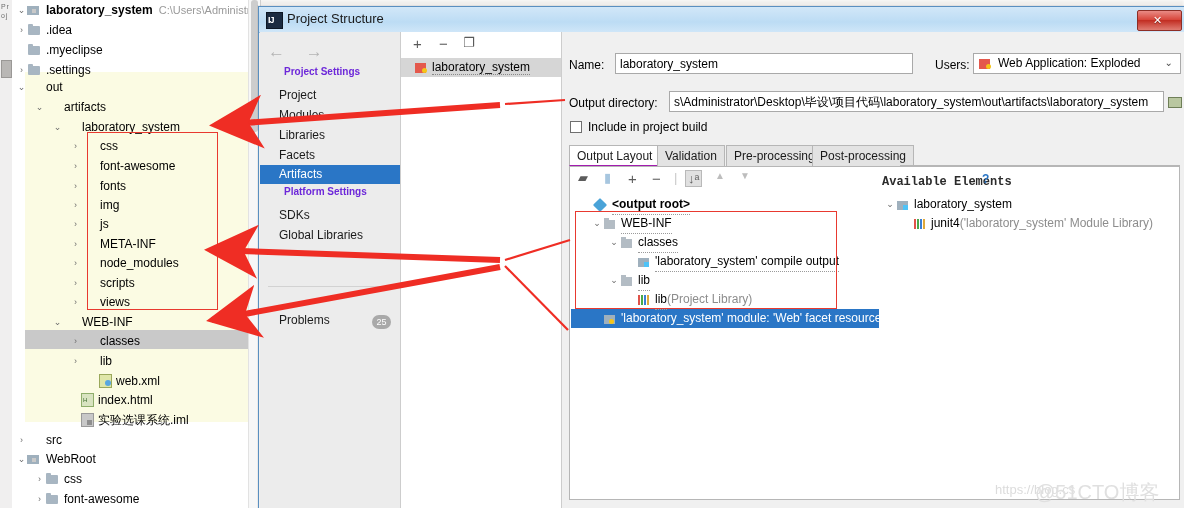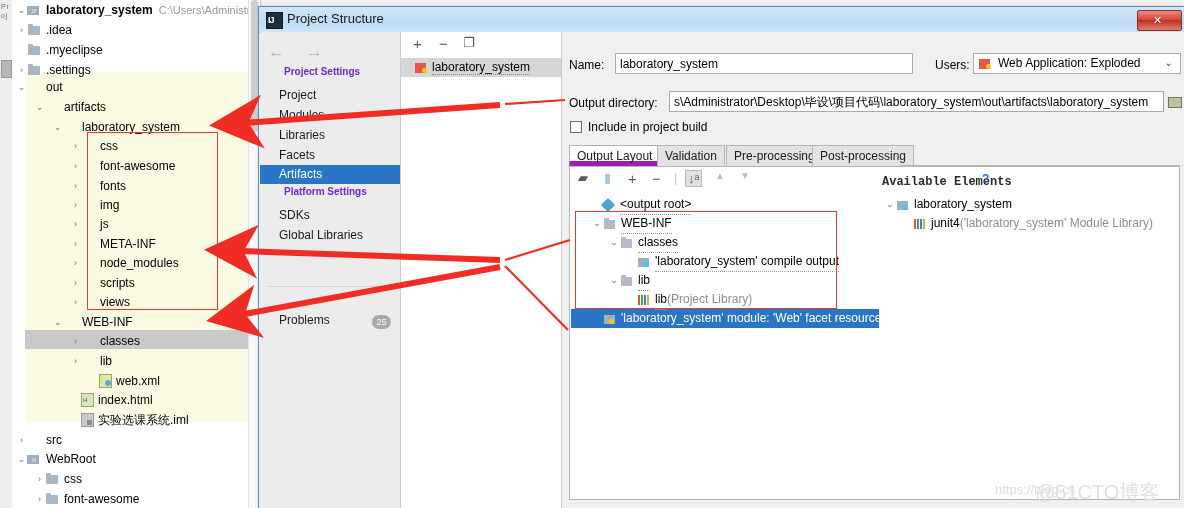--- a/index.html
+++ b/index.html
@@ -104,21 +104,21 @@
   .combo .cico::before{content:"";position:absolute;left:0;top:1px;width:11px;height:10px;background:#e4584c;}
   .combo .cico::after{content:"";position:absolute;left:7px;top:6px;width:5px;height:5px;background:#f5c518;border-radius:50%;}
   .combo .carr{position:absolute;right:7px;top:3px;font-size:10px;color:#4a4a4a;}
   .browse{position:absolute;width:15px;height:13px;}
   .browse::before{content:"";position:absolute;left:0;top:2px;width:12px;height:9px;background:#b9c7a0;border:1px solid #6f7f58;}
 
   #cbx{position:absolute;width:12px;height:12px;background:#fff;border:1px solid #6f6f6f;box-sizing:border-box;}
 
   .tab{position:absolute;height:21px;line-height:21px;font-size:12px;padding:0 7px;box-sizing:border-box;
     border:1px solid #b6b6b6;border-bottom:none;background:#e3e3e3;color:#1a1a1a;}
-  .tab.active{background:#fff;border-bottom:5px solid #a21caf;}
+  .tab.active{background:#fff;border-bottom:1px solid #a21caf;}
   #tabline{position:absolute;height:1px;background:#b6b6b6;}
 
   #panel{position:absolute;background:#fff;border:1px solid #b6b6b6;box-sizing:border-box;}
   #lay-tb{position:absolute;left:0;top:0;height:23px;}
   #lay-tb .ti{position:absolute;top:3px;color:#5c5c5c;font-size:13px;}
 
   .lrow{position:absolute;height:19px;line-height:19px;font-size:12px;white-space:nowrap;display:flex;align-items:center;}
   .lrow .ar{width:12px;text-align:center;color:#6a6a6a;font-size:9px;}
   .gico{display:inline-block;width:14px;height:12px;position:relative;margin-right:4px;flex:0 0 auto;}
   .gico.gray::before{content:"";position:absolute;left:1px;top:2px;width:11px;height:9px;background:#b3bcc4;}
@@ -382,21 +382,21 @@
           <span class="ti" style="left:58px;font-size:15px;">+</span>
           <span class="ti" style="left:82px;font-size:15px;">−</span>
           <span class="ti" style="left:104px;color:#c9c9c9;">|</span>
           <span class="ti" style="left:115px;border:1px solid #b9b9b9;padding:0 2px;background:#e0e0e0;">↓ᵃ</span>
           <span class="ti" style="left:145px;color:#bdbdbd;font-size:10px;">▲</span>
           <span class="ti" style="left:170px;color:#bdbdbd;font-size:10px;">▼</span>
         </div>
 
         <div id="sel-row" style="left:1px;top:142px;width:308px;height:19px;"></div>
         <div id="layout-rows">
-            <div class="lrow" style="top: 28px; left: 20px;">
+            <div class="lrow" style="top: 28px; left: 12px; font-weight: bold;">
               <span class="ar"></span>
               <span class="gico diamond"></span>
               <span class="dotted">&lt;output root&gt;</span>
             </div>
             <div class="lrow" style="top: 47px; left: 21px;">
               <span class="ar">⌄</span>
               <span class="gico gray"></span>
               <span class="dotted">WEB-INF</span>
             </div>
             <div class="lrow" style="top: 66px; left: 38px;">

